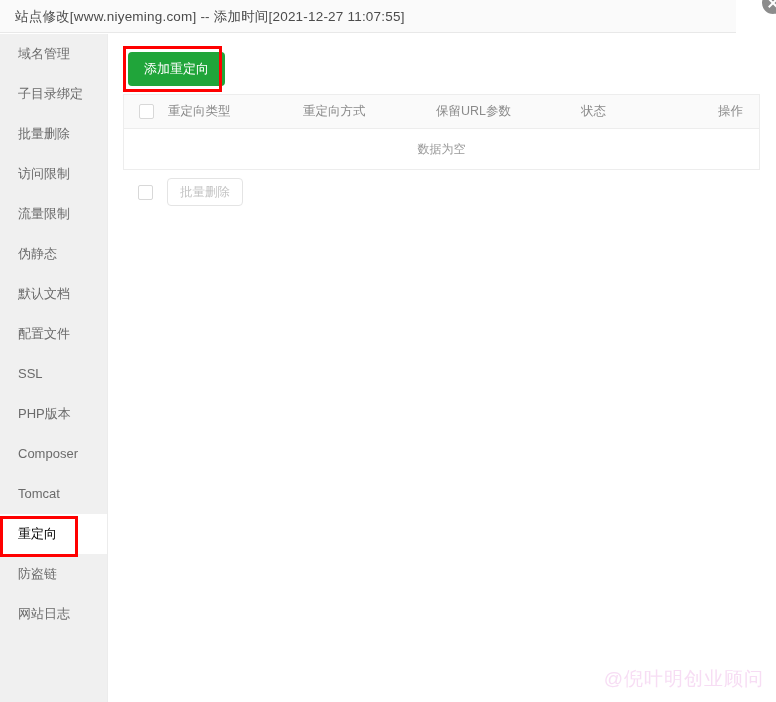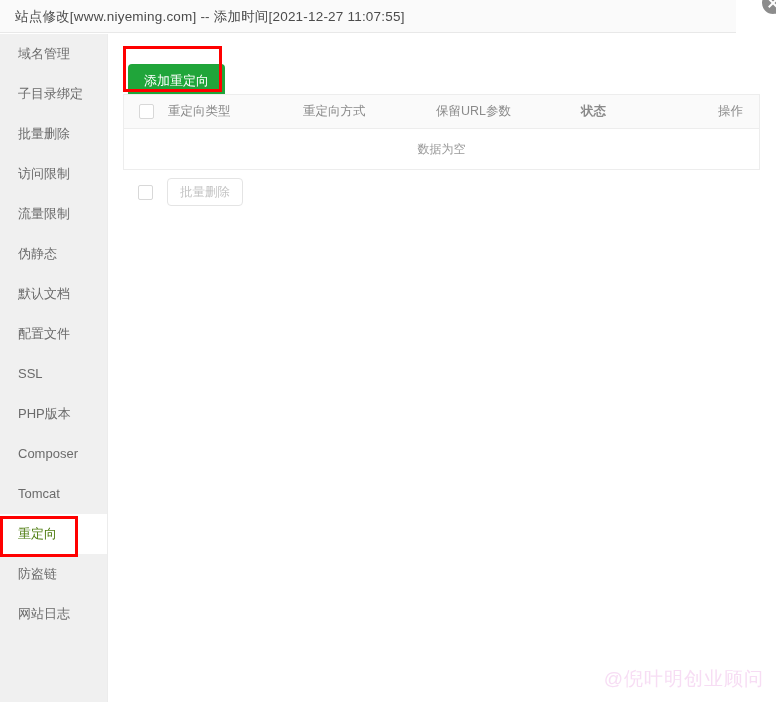--- a/index.html
+++ b/index.html
@@ -83,21 +83,21 @@
     padding-left: 18px;
     font-size: 13px;
     color: #6b6b6b;
     box-sizing: border-box;
     cursor: pointer;
     white-space: nowrap;
     background: transparent;
   }
   .side-item.active {
     background: #ffffff;
-    color: #4d7c0f;
+    color: #000000;
   }
 
   
   .annot {
     position: absolute;
     border: 3px solid #ff0000;
     box-sizing: border-box;
     pointer-events: none;
   }
   #annot-sidebar {
@@ -129,21 +129,20 @@
     height: 34px;
     padding: 0 16px;
     line-height: 34px;
     background: #20a53a;
     color: #ffffff;
     font-size: 13px;
     border: none;
     border-radius: 4px;
     cursor: pointer;
     font-family: "Liberation Sans", "DejaVu Sans", sans-serif;
-    margin-top: 12px;
   }
 
   
   #table-wrap {
     position: absolute;
     left: 14px;
     top: 60px;
     width: 637px;
     border: 1px solid #ededed;
     box-sizing: border-box;
@@ -175,21 +174,21 @@
   }
   .th {
     font-size: 12.5px;
     color: #8a8a8a;
     font-weight: normal;
     white-space: nowrap;
   }
   .th.c1 { width: 135px; flex: none; }
   .th.c2 { width: 133px; flex: none; }
   .th.c3 { width: 145px; flex: none; }
-  .th.c4 { flex: 1 1 auto; font-weight: bold; }
+  .th.c4 { flex: 1 1 auto; }
   .th.c5 { padding-right: 16px; text-align: center; }
 
   #table-empty {
     height: 40px;
     line-height: 40px;
     text-align: center;
     font-size: 12px;
     color: #9a9a9a;
     background: #ffffff;
   }

